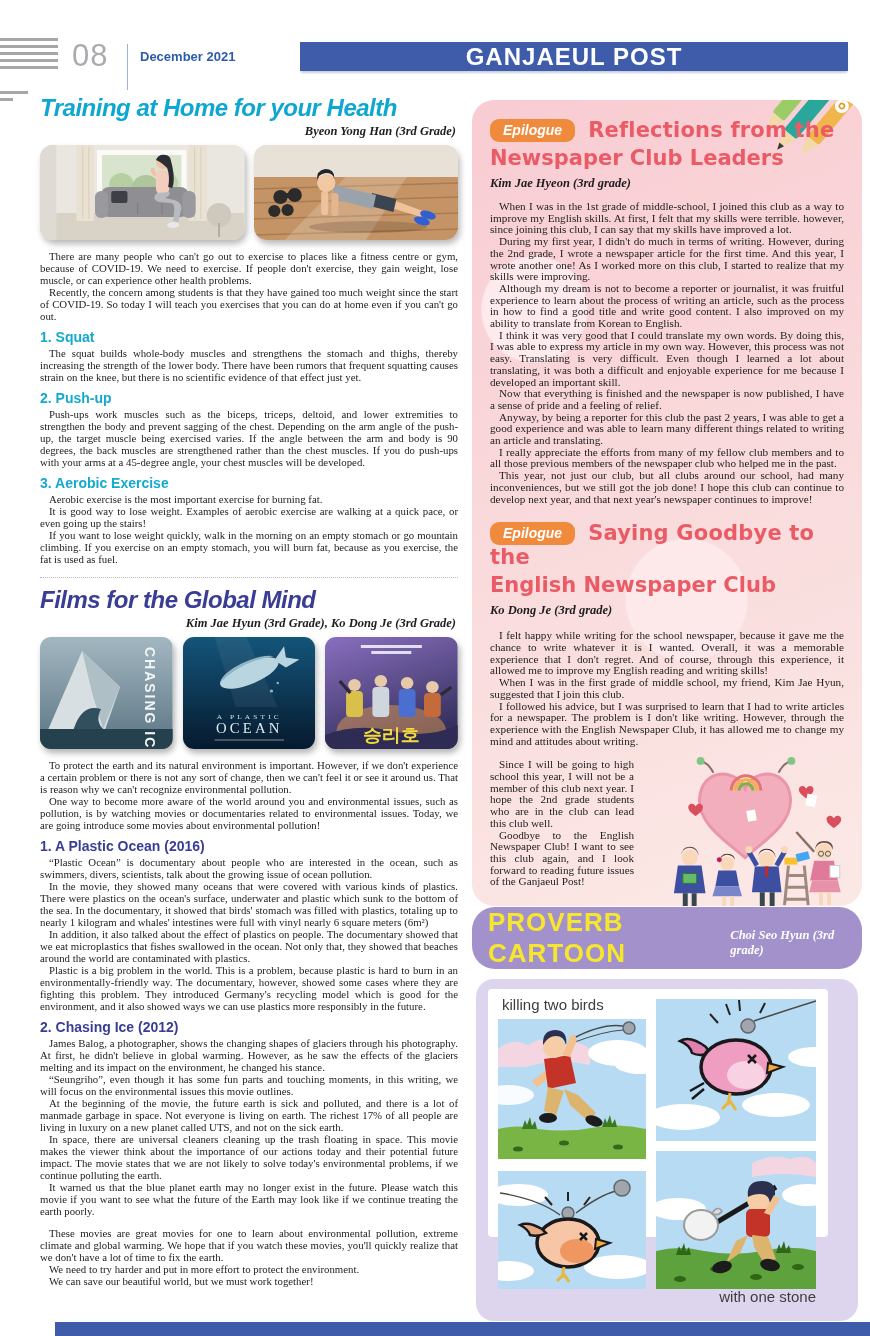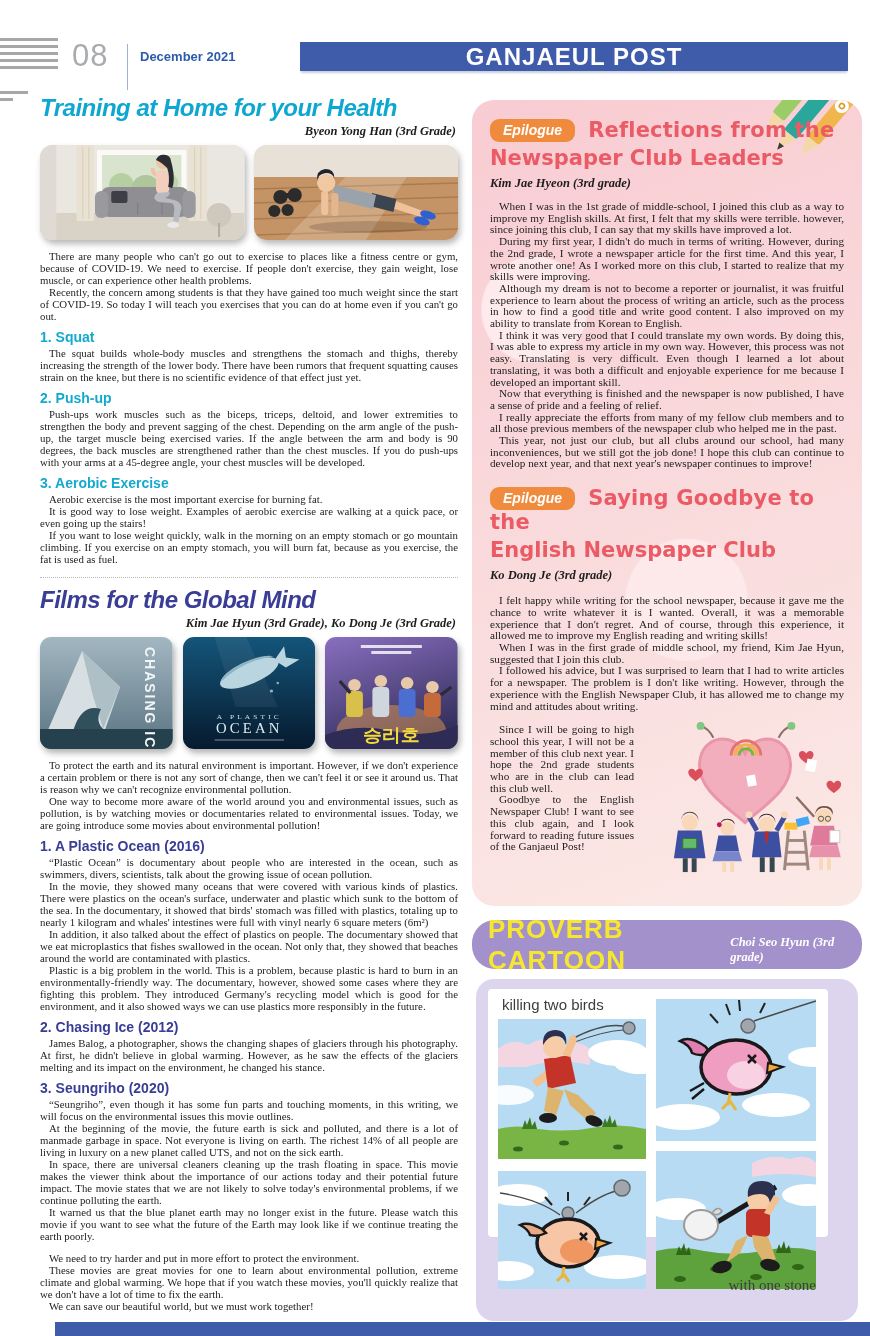--- a/index.html
+++ b/index.html
@@ -66,35 +66,35 @@
   .ep-byline { text-align:left; font-weight:bold; font-style:italic; font-size:12.5px;
                margin:6px 2px 10px 0; }
   .ep-body { font-size:11.2px; line-height:11.7px; text-align:justify; color:#222; }
   .ep-body p { text-indent:9px; margin:0; }
   .gap { margin-top:12px; }
   .ep2 { margin-top:16px; }
   .wrap-zone { margin-top:12px; }
   .students-illo { float:right; width:210px; height:156px; margin:-4px -6px 0 6px; }
   .students-illo svg { width:100%; height:100%; }
 
-  .proverb-banner { display:flex; align-items:center; width:390px; height:49px; margin-top:14px;
+  .proverb-banner { display:flex; align-items:center; width:390px; height:62px; margin-top:1px;
                     background:#a391cb; border-radius:23px; padding:0 16px; }
   .proverb-title { font-family:"Liberation Sans",sans-serif; font-weight:800; font-size:26px;
                    color:#f7e62e; letter-spacing:1px; }
   .proverb-byline { font-weight:bold; font-style:italic; font-size:12.5px; color:#fff;
                     margin:10px 0 0 10px; }
 
   .cartoon-panel { position:relative; width:382px; height:342px; margin:10px 0 0 4px;
                    background:#ddd5ee; border-radius:18px; }
   .cartoon-box { position:absolute; left:12px; top:10px; width:340px; height:248px;
                  background:#fff; border-radius:4px; }
   .cap { position:absolute; font-family:"Liberation Sans",sans-serif; font-size:15px;
          color:#3d3d3d; font-weight:500; }
   .cap-top { left:14px; top:7px; }
-  .cap-bottom { right:12px; top:288px;font-family:Liberation Serif, serif; }
+  .cap-bottom { right:12px; top:299px; }
   .cpanel { position:absolute; overflow:hidden; }
   .cpanel svg { display:block; width:100%; height:100%; }
   .cp1 { left:10px;  top:30px;  width:148px; height:140px; }
   .cp2 { left:168px; top:10px;  width:160px; height:142px; }
   .cp3 { left:10px;  top:182px; width:148px; height:118px; }
   .cp4 { left:168px; top:162px; width:160px; height:138px; }
 
   .bottom-bar { position:absolute; left:55px; top:1322px; width:815px; height:14px; background:#3f5caa; }
 </style>
 </head>
@@ -297,31 +297,30 @@
         <p>In the movie, they showed many oceans that were covered with various kinds of plastics. There were plastics on the ocean's surface, underwater and plastic which sunk to the bottom of the sea. In the documentary, it showed that birds' stomach was filled with plastics, totaling up to nearly 1 kilogram and whales' intestines were full with vinyl nearly 6 square meters (6m²)</p>
         <p>In addition, it also talked about the effect of plastics on people. The documentary showed that we eat microplastics that fishes swallowed in the ocean. Not only that, they showed that beaches around the world are contaminated with plastics.</p>
         <p>Plastic is a big problem in the world. This is a problem, because plastic is hard to burn in an environmentally-friendly way. The documentary, however, showed some cases where they are fighting this problem. They introduced Germany's recycling model which is good for the environment, and it also showed ways we can use plastics more responsibly in the future.</p>
       </div>
 
     <h3 class="sec c-indigo">2. Chasing Ice (2012)</h3>
     <div class="body">
         <p>James Balog, a photographer, shows the changing shapes of glaciers through his photography. At first, he didn't believe in global warming. However, as he saw the effects of the glaciers melting and its impact on the environment, he changed his stance.</p>
       </div>
 
-    <h3 class="sec c-indigo">3. Seungriho (2020)</h3>
     <div class="body">
         <p>“Seungriho”, even though it has some fun parts and touching moments, in this writing, we will focus on the environmental issues this movie outlines.</p>
-        <p>At the beginning of the movie, the future earth is sick and polluted, and there is a lot of manmade garbage in space. Not everyone is living on earth. The richest 14% of all people are living in luxury on a new planet called UTS, and not on the sick earth.</p>
+        <p>At the beginning of the movie, the future earth is sick and polluted, and there is a lot of manmade garbage in space. Not everyone is living on earth. The richest 17% of all people are living in luxury on a new planet called UTS, and not on the sick earth.</p>
         <p>In space, there are universal cleaners cleaning up the trash floating in space. This movie makes the viewer think about the importance of our actions today and their potential future impact. The movie states that we are not likely to solve today's environmental problems, if we continue polluting the earth.</p>
         <p>It warned us that the blue planet earth may no longer exist in the future. Please watch this movie if you want to see what the future of the Earth may look like if we continue treating the earth poorly.</p>
       </div>
 
     <div class="body closing">
+        <p>These movies are great movies for one to learn about environmental pollution, extreme climate and global warming. We hope that if you watch these movies, you'll quickly realize that we don't have a lot of time to fix the earth.</p>
         <p>We need to try harder and put in more effort to protect the environment.</p>
-        <p>These movies are great movies for one to learn about environmental pollution, extreme climate and global warming. We hope that if you watch these movies, you'll quickly realize that we don't have a lot of time to fix the earth.</p>
         <p>We can save our beautiful world, but we must work together!</p>
       </div>
   </div>
 
   <div id="right-col">
 
     <div class="pink-panel">
 
       <svg class="pencil-deco" viewBox="0 0 118 120">
         <g transform="rotate(40 59 40)">
@@ -353,20 +352,21 @@
         <span class="ep-title">Reflections from the</span>
       </div>
       <div class="ep-title-l2">Newspaper Club Leaders</div>
       <div class="ep-byline">Kim Jae Hyeon (3rd grade)</div>
       <div class="ep-body">
           <p>When I was in the 1st grade of middle-school, I joined this club as a way to improve my English skills. At first, I felt that my skills were terrible. however, since joining this club, I can say that my skills have improved a lot.</p>
           <p>During my first year, I didn't do much in terms of writing. However, during the 2nd grade, I wrote a newspaper article for the first time. And this year, I wrote another one! As I worked more on this club, I started to realize that my skills were improving.</p>
           <p>Although my dream is not to become a reporter or journalist, it was fruitful experience to learn about the process of writing an article, such as the process in how to find a good title and write good content. I also improved on my ability to translate from Korean to English.</p>
           <p>I think it was very good that I could translate my own words. By doing this, I was able to express my article in my own way. However, this process was not easy. Translating is very difficult. Even though I learned a lot about translating, it was both a difficult and enjoyable experience for me because I developed an important skill.</p>
           <p>Now that everything is finished and the newspaper is now published, I have a sense of pride and a feeling of relief.</p>
+          <p>Anyway, by being a reporter for this club the past 2 years, I was able to get a good experience and was able to learn many different things related to writing an article and translating.</p>
           <p>I really appreciate the efforts from many of my fellow club members and to all those previous members of the newspaper club who helped me in the past.</p>
           <p>This year, not just our club, but all clubs around our school, had many inconveniences, but we still got the job done! I hope this club can continue to develop next year, and that next year's newspaper continues to improve!</p>
         </div>
 
       <div class="ep-head ep2">
         <span class="ep-badge">Epilogue</span>
         <span class="ep-title">Saying Goodbye to the</span>
       </div>
       <div class="ep-title-l2">English Newspaper Club</div>
       <div class="ep-byline">Ko Dong Je (3rd grade)</div>

